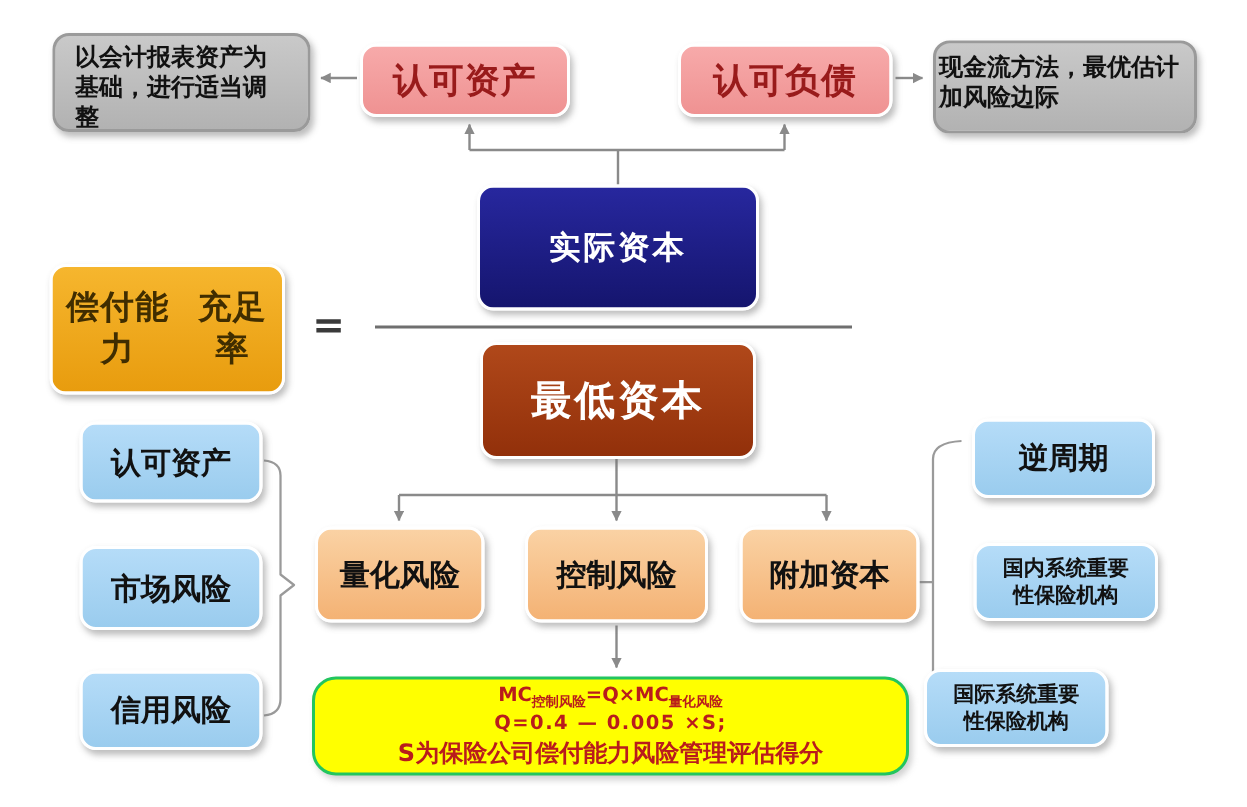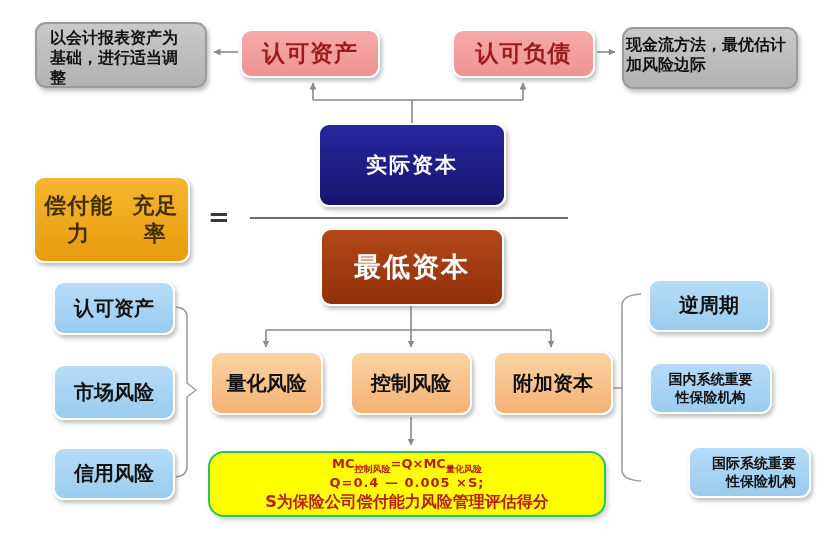--- a/index.html
+++ b/index.html
@@ -40,21 +40,21 @@
   .n-risk1{left:53px;top:281px;width:122px;height:54px;}
   .n-risk2{left:53px;top:364px;width:122px;height:56px;}
   .n-risk3{left:53px;top:447px;width:122px;height:53px;}
   .peach{background:linear-gradient(#fad2a4,#f4b274);font-size:20px;}
   .n-quant{left:210px;top:351px;width:113px;height:64px;}
   .n-control{left:350px;top:351px;width:122px;height:64px;}
   .n-addcap{left:493px;top:351px;width:120px;height:64px;}
   .n-cyc{left:648px;top:279px;width:122px;height:53px;}
   .smalltxt{font-size:14px;line-height:1.3;padding:4px 13px;}
   .n-dom{left:649px;top:362px;width:123px;height:52px;}
-  .n-intl{left:688px;top:446px;width:123px;height:52px;text-align:right;}
+  .n-intl{left:616px;top:446px;width:123px;height:52px;}
   .yellow{
     background:#ffff00;border:2px solid #22c55e;box-shadow:2px 3px 4px rgba(140,140,140,.4);
     color:#b91c1c;flex-direction:column;border-radius:16px;line-height:1.3;
   }
   .n-formula{left:208px;top:451px;width:398px;height:66px;}
   .f1{font-size:13px;}
   .f1 sub{font-size:9px;}
   .f2{font-size:13px;letter-spacing:1px;}
   .f3{font-size:16px;}
 </style>

